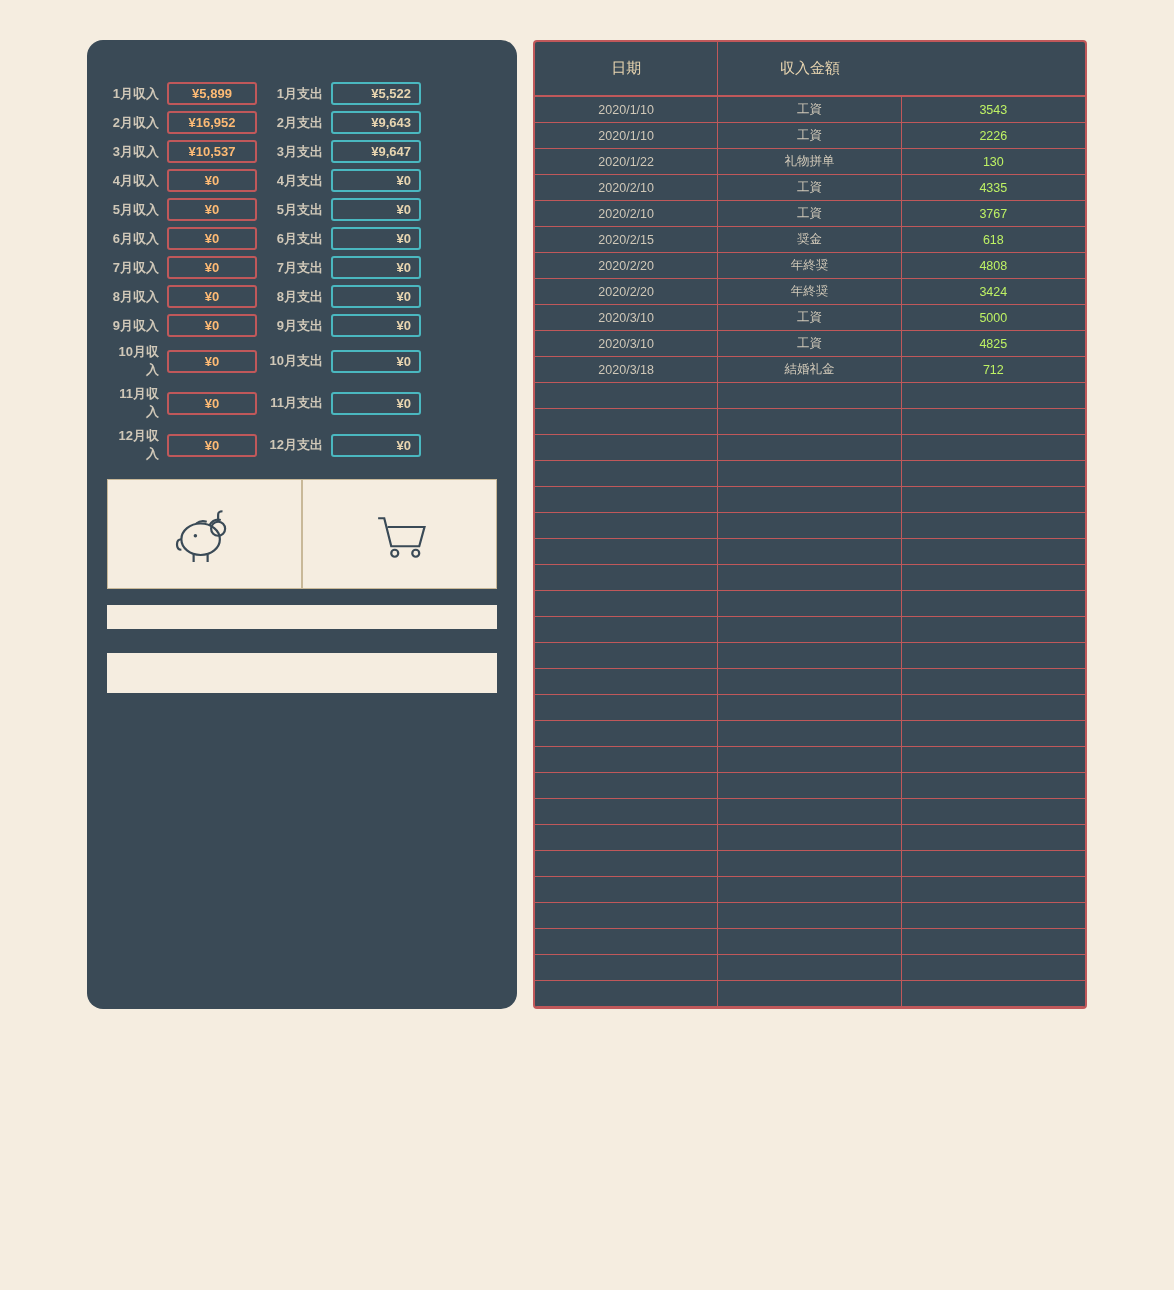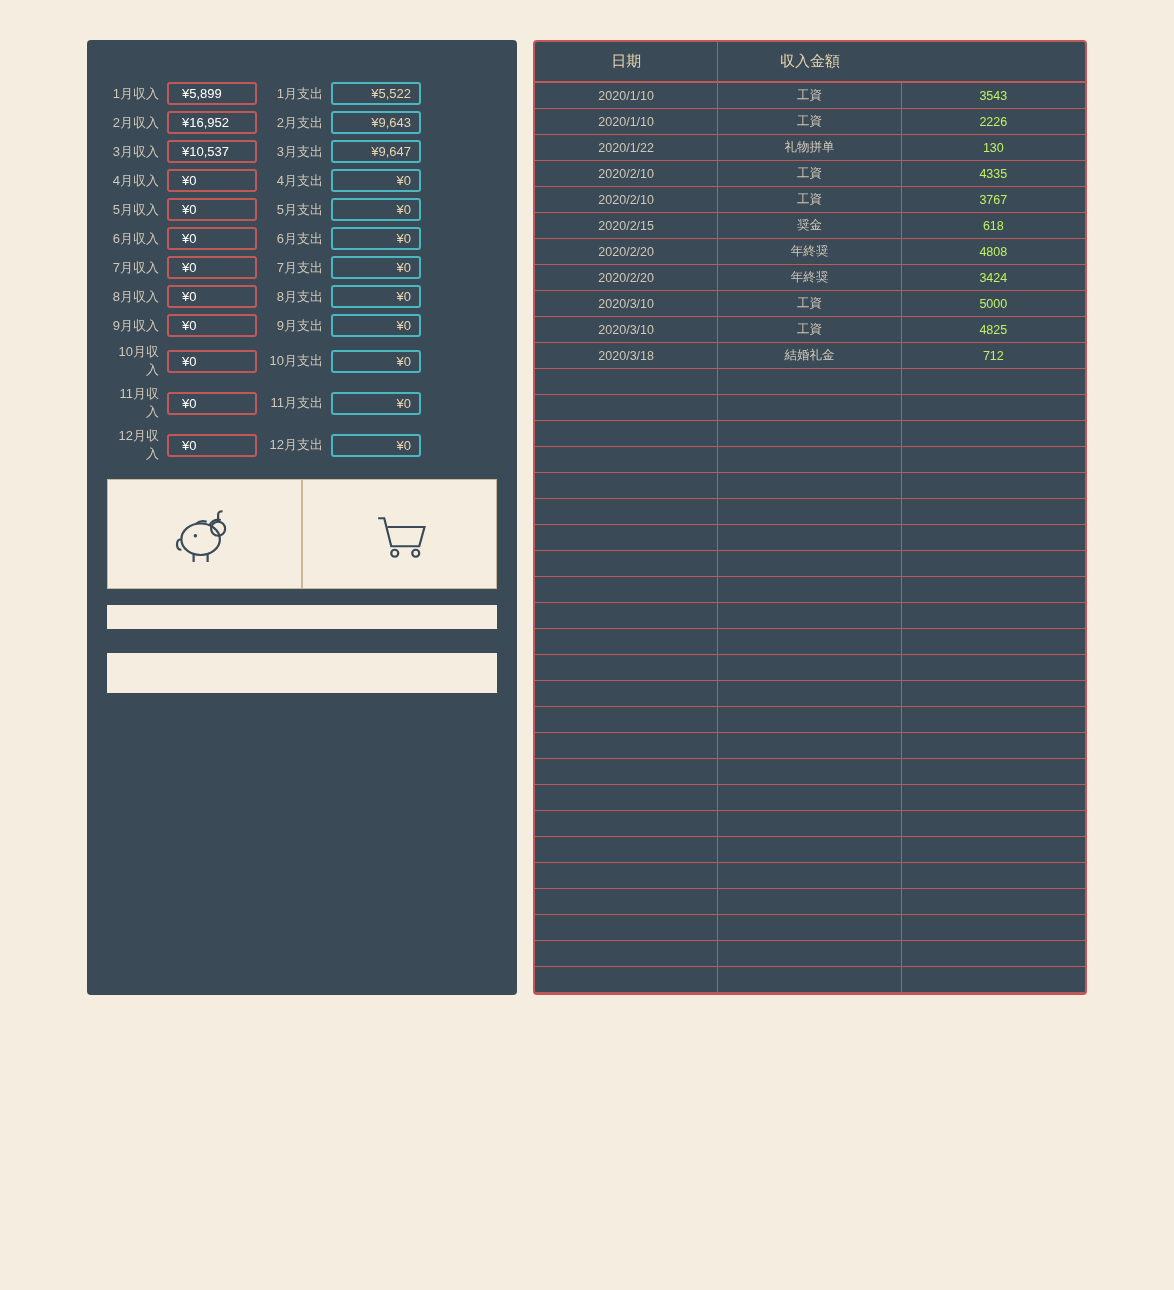--- a/index.html
+++ b/index.html
@@ -14,24 +14,25 @@
     }
     .container {
       display: flex;
       gap: 16px;
       width: 1000px;
     }
 
     
     .left-panel {
       background: #3a4a56;
-      border-radius: 4px;
+      border-radius: 16px;
       padding: 24px 20px 20px 20px;
       width: 430px;
       flex-shrink: 0;
+      font-weight: bold;
     }
     .year-title {
       text-align: center;
       font-size: 28px;
       font-style: italic;
       color: #e8d5b0;
       margin-bottom: 18px;
       letter-spacing: 2px;
     }
     .month-rows {
@@ -48,23 +49,24 @@
     .month-label {
       color: #d0c8b8;
       font-size: 13px;
       width: 52px;
       text-align: right;
     }
     .income-box {
       border: 2px solid #c0585a;
       border-radius: 3px;
       padding: 2px 13px;
-      color: #ffffff;
+      color: #fdba74;
       font-size: 13px;
       min-width: 90px;
+      text-align: center;
       background: transparent;
     }
     .expense-box {
       border: 2px solid #4ab8c0;
       border-radius: 3px;
       padding: 2px 8px;
       color: #e8d5b0;
       font-size: 13px;
       min-width: 90px;
       text-align: right;
@@ -154,21 +156,21 @@
     }
     .table-header {
       display: grid;
       grid-template-columns: 1fr 1fr 1fr;
       border-bottom: 2px solid #c0585a;
     }
     .th {
       text-align: center;
       color: #e8d5b0;
       font-size: 15px;
-      padding: 10px 4px;
+      padding: 17px 4px;
       border-right: 1px solid #c0585a;
     }
     .th:last-child { border-right: none; }
     .table-body {
       display: flex;
       flex-direction: column;
     }
     .table-row {
       display: grid;
       grid-template-columns: 1fr 1fr 1fr;

